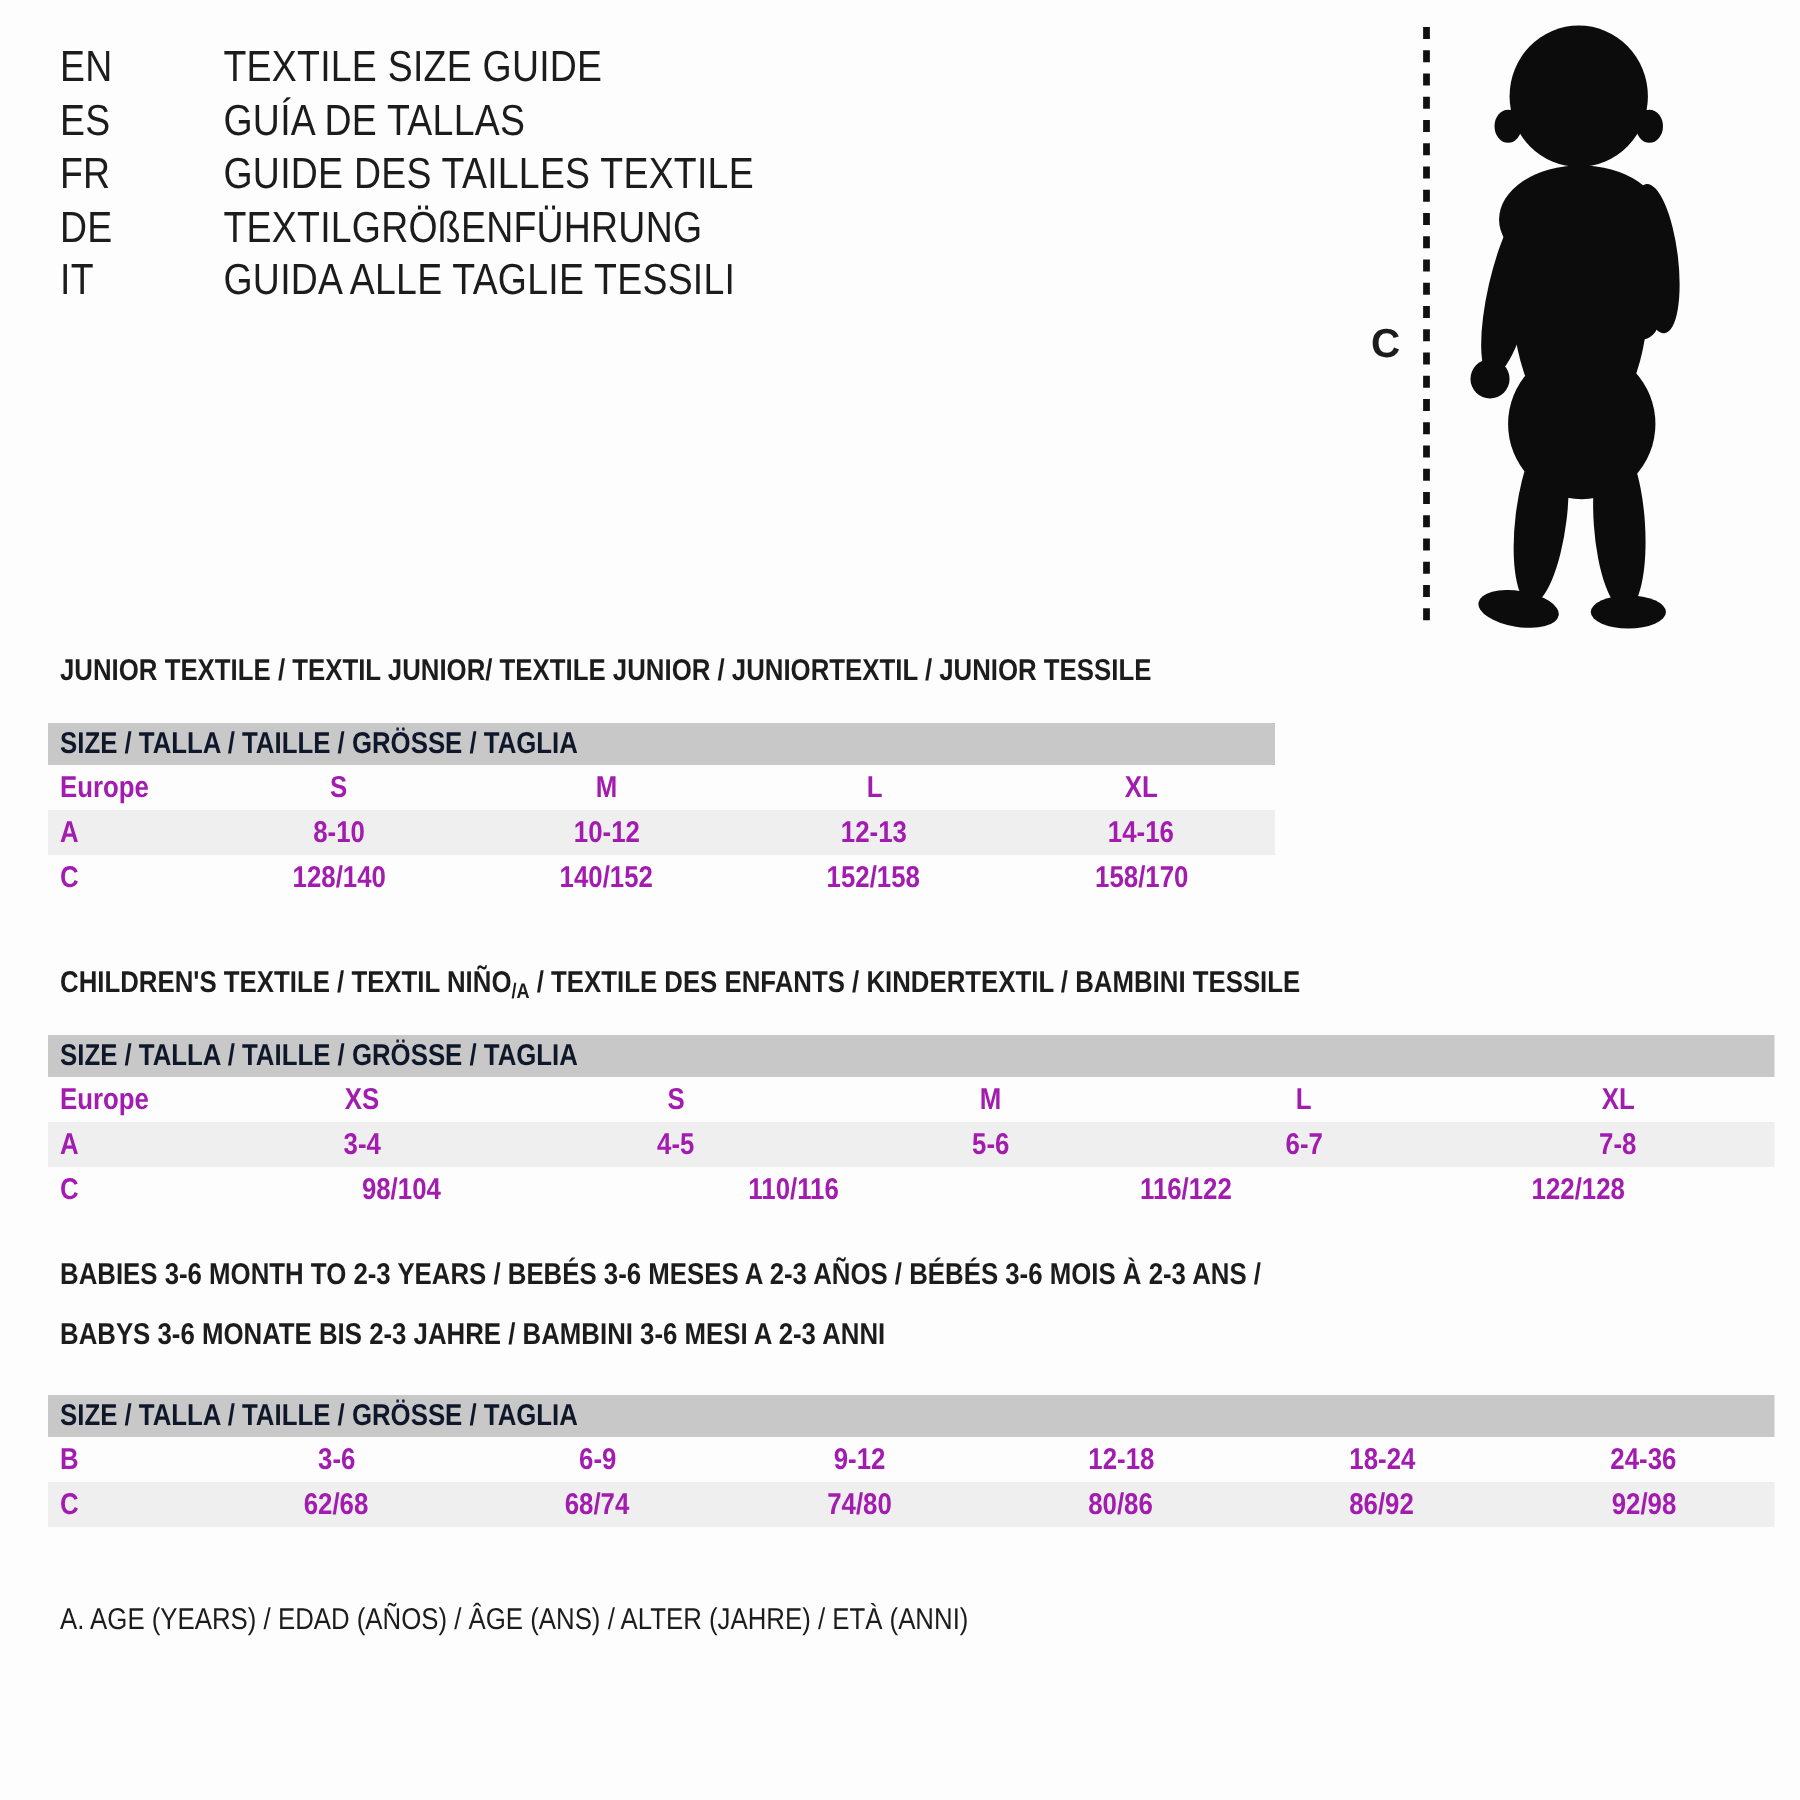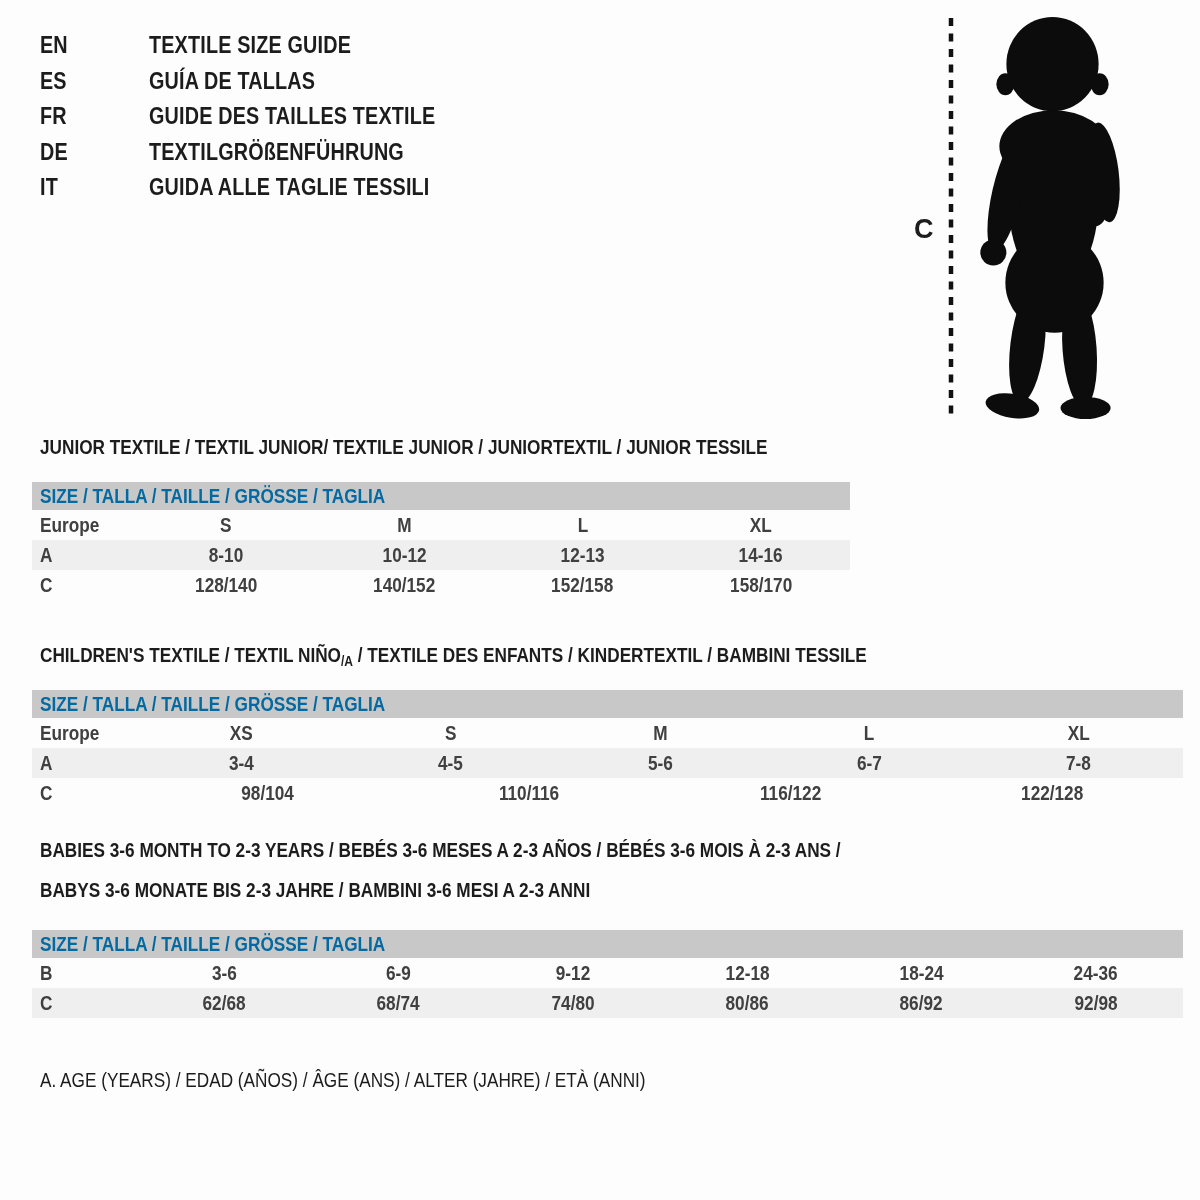--- a/index.html
+++ b/index.html
@@ -11,40 +11,40 @@
     overflow:hidden;
   }
   .page{position:relative;width:1200px;height:1200px;}
 
   
   .cond-l{display:inline-block;transform:scaleX(.86);transform-origin:0 50%;white-space:nowrap;}
   .cond-c{display:inline-block;transform:scaleX(.86);transform-origin:50% 50%;white-space:nowrap;}
 
   
   .lang-block{position:absolute;left:40px;top:28px;}
-  .lang-row{display:flex;line-height:35.5px;font-size:23px;font-weight:700;letter-spacing:.2px;}
+  .lang-row{display:flex;line-height:35.5px;font-size:29px;font-weight:400;letter-spacing:.2px;}
   .lang-code{width:78px;flex:0 0 78px;}
   .lang-title{flex:1;margin-left:31px;}
 
   
   .figure{position:absolute;left:900px;top:12px;width:260px;height:410px;}
   .measure-line{position:absolute;left:48px;top:6px;height:398px;}
   .measure-label{position:absolute;left:14px;top:202px;font-size:27px;font-weight:700;}
   .baby-svg{position:absolute;left:64px;top:2px;}
 
   
   .section-title{position:absolute;left:40px;font-size:20px;font-weight:700;white-space:nowrap;}
   .section-title .sub{font-size:14px;vertical-align:-4px;}
   .babies-title{line-height:40px;text-decoration:underline;}
 
   
   .size-table{position:absolute;left:32px;}
-  .band{height:28px;line-height:28px;background:#c8c8c8;color:#0369a1;
+  .band{height:28px;line-height:28px;background:#c8c8c8;color:#0f172a;
         font-size:20px;font-weight:700;padding-left:8px;box-sizing:border-box;}
-  .trow{display:flex;height:30px;line-height:30px;font-size:20px;font-weight:700;color:#404040;}
+  .trow{display:flex;height:30px;line-height:30px;font-size:20px;font-weight:700;color:#a21caf;}
   .trow.shade{background:#efefef;}
   .tlabel{flex:0 0 105px;padding-left:8px;box-sizing:border-box;text-align:left;}
   .tcells{flex:1;display:flex;}
   .tcell{flex:1;text-align:center;}
 
   
   .legend{position:absolute;left:40px;top:1064px;}
   .legend-line{line-height:33px;font-size:20px;font-weight:400;}
 </style>
 </head>

